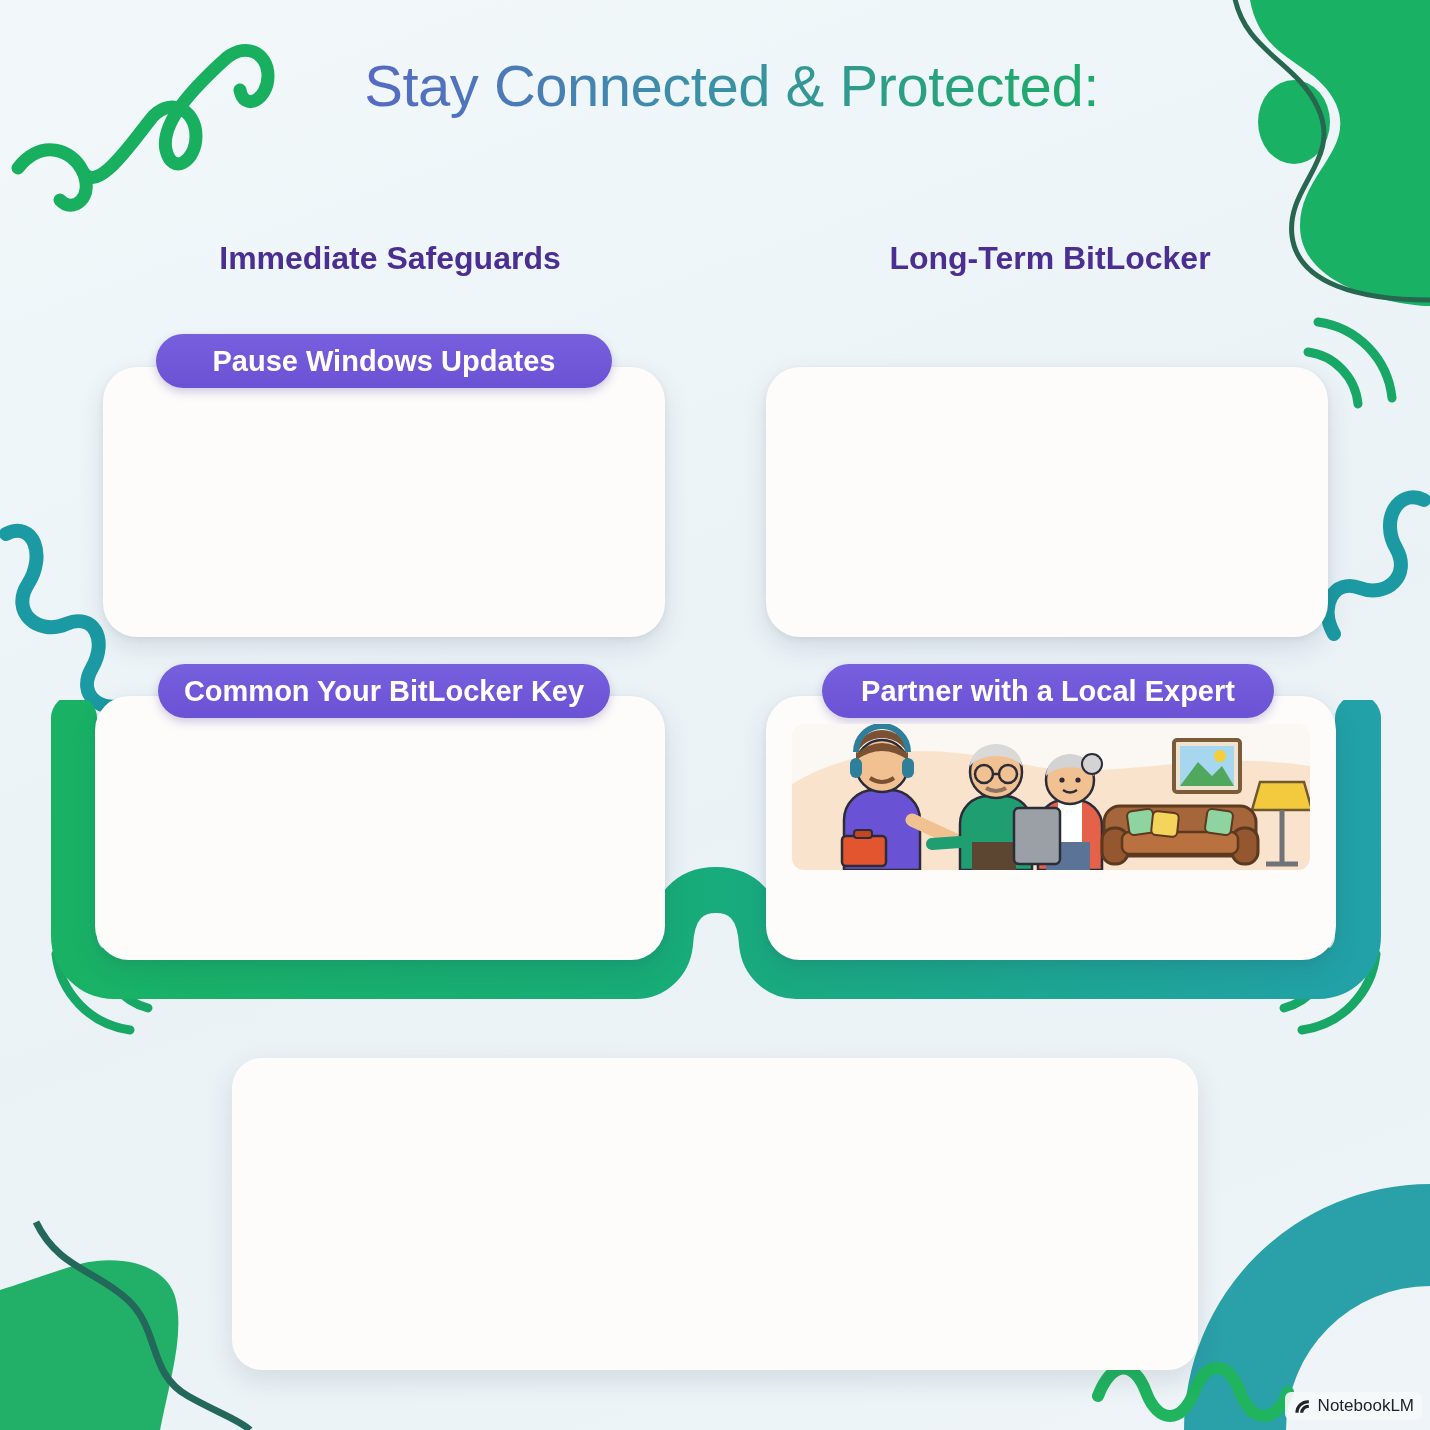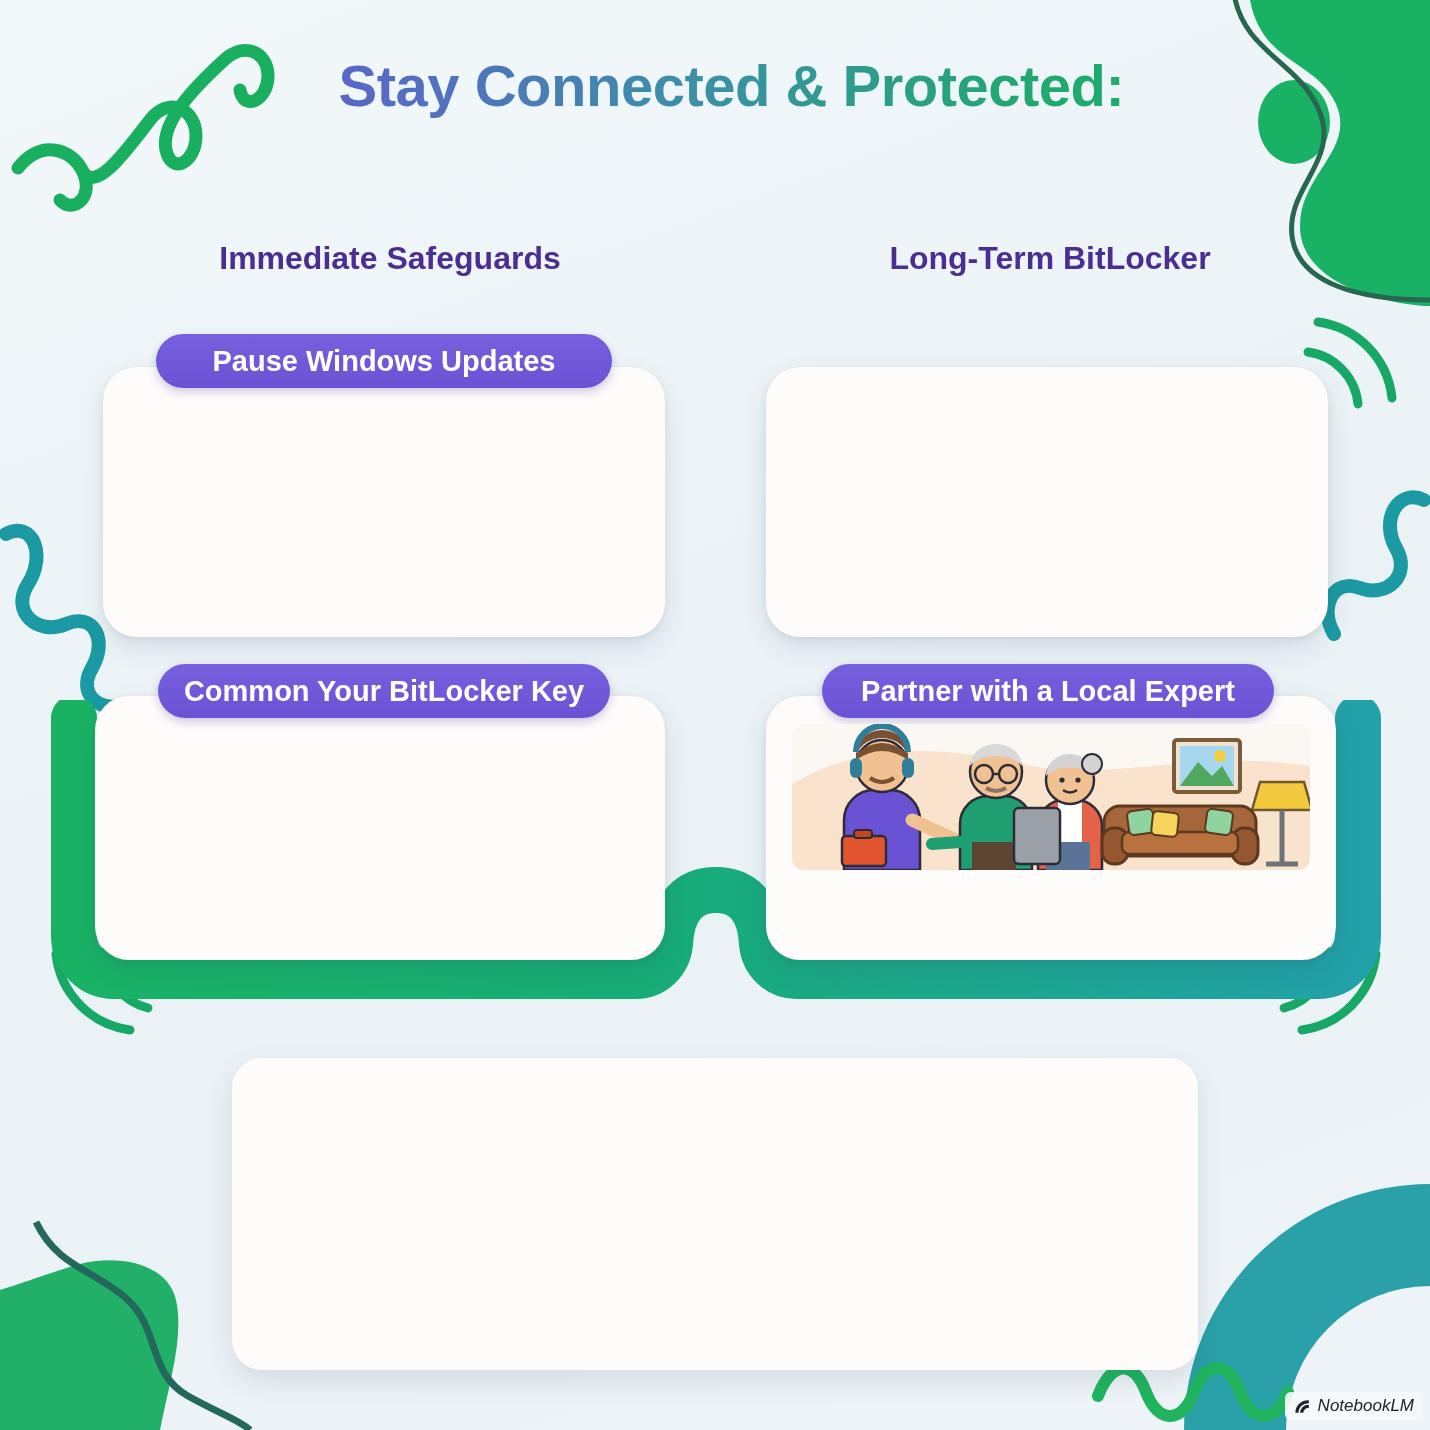--- a/index.html
+++ b/index.html
@@ -16,21 +16,21 @@
     overflow: hidden;
   }
   #deco-svg { position:absolute; left:0; top:0; width:1430px; height:1430px; }
 
   
   .title-wrap {
     position: absolute; left: 0; top: 52px; width: 1430px;
     text-align: center; z-index: 6;
   }
   .title-line {
-    font-size: 58px; font-weight: bold; line-height: 1.18;
+    font-size: 58px; font-weight: normal; line-height: 1.18;
     letter-spacing: -0.5px;
     background: linear-gradient(90deg,#6C4BD8 0%, #5B63C9 22%, #3C8FA8 48%, #21A86F 72%, #14B866 100%);
     -webkit-background-clip: text; background-clip: text;
     -webkit-text-fill-color: transparent; color: transparent;
     display: block;
     padding-left: 33px;
   }
 
   
   .col-head {
@@ -101,21 +101,21 @@
   .mini-check { flex:0 0 auto; width: 30px; height: 30px; border-radius: 50%;
     background:#23BD6B; display:flex; align-items:center; justify-content:center;
     margin-right: 11px; }
   .mini-check svg { width: 18px; height: 18px; }
 
   
   #watermark {
     position: absolute; right: 8px; bottom: 10px; z-index: 9;
     display: flex; align-items: center; gap: 6px;
     background: rgba(245,248,250,.92); padding: 4px 8px; border-radius: 6px;
-    font-size: 17px; color: #20242a; font-style: italic;
+    font-size: 17px; color: #20242a;
   }
 </style>
 </head>
 <body>
 
 <div id="root">
 
   <svg id="deco-svg" viewBox="0 0 1430 1430">
     <defs>
       <linearGradient id="bandGrad" x1="0" y1="0" x2="1" y2="0">

